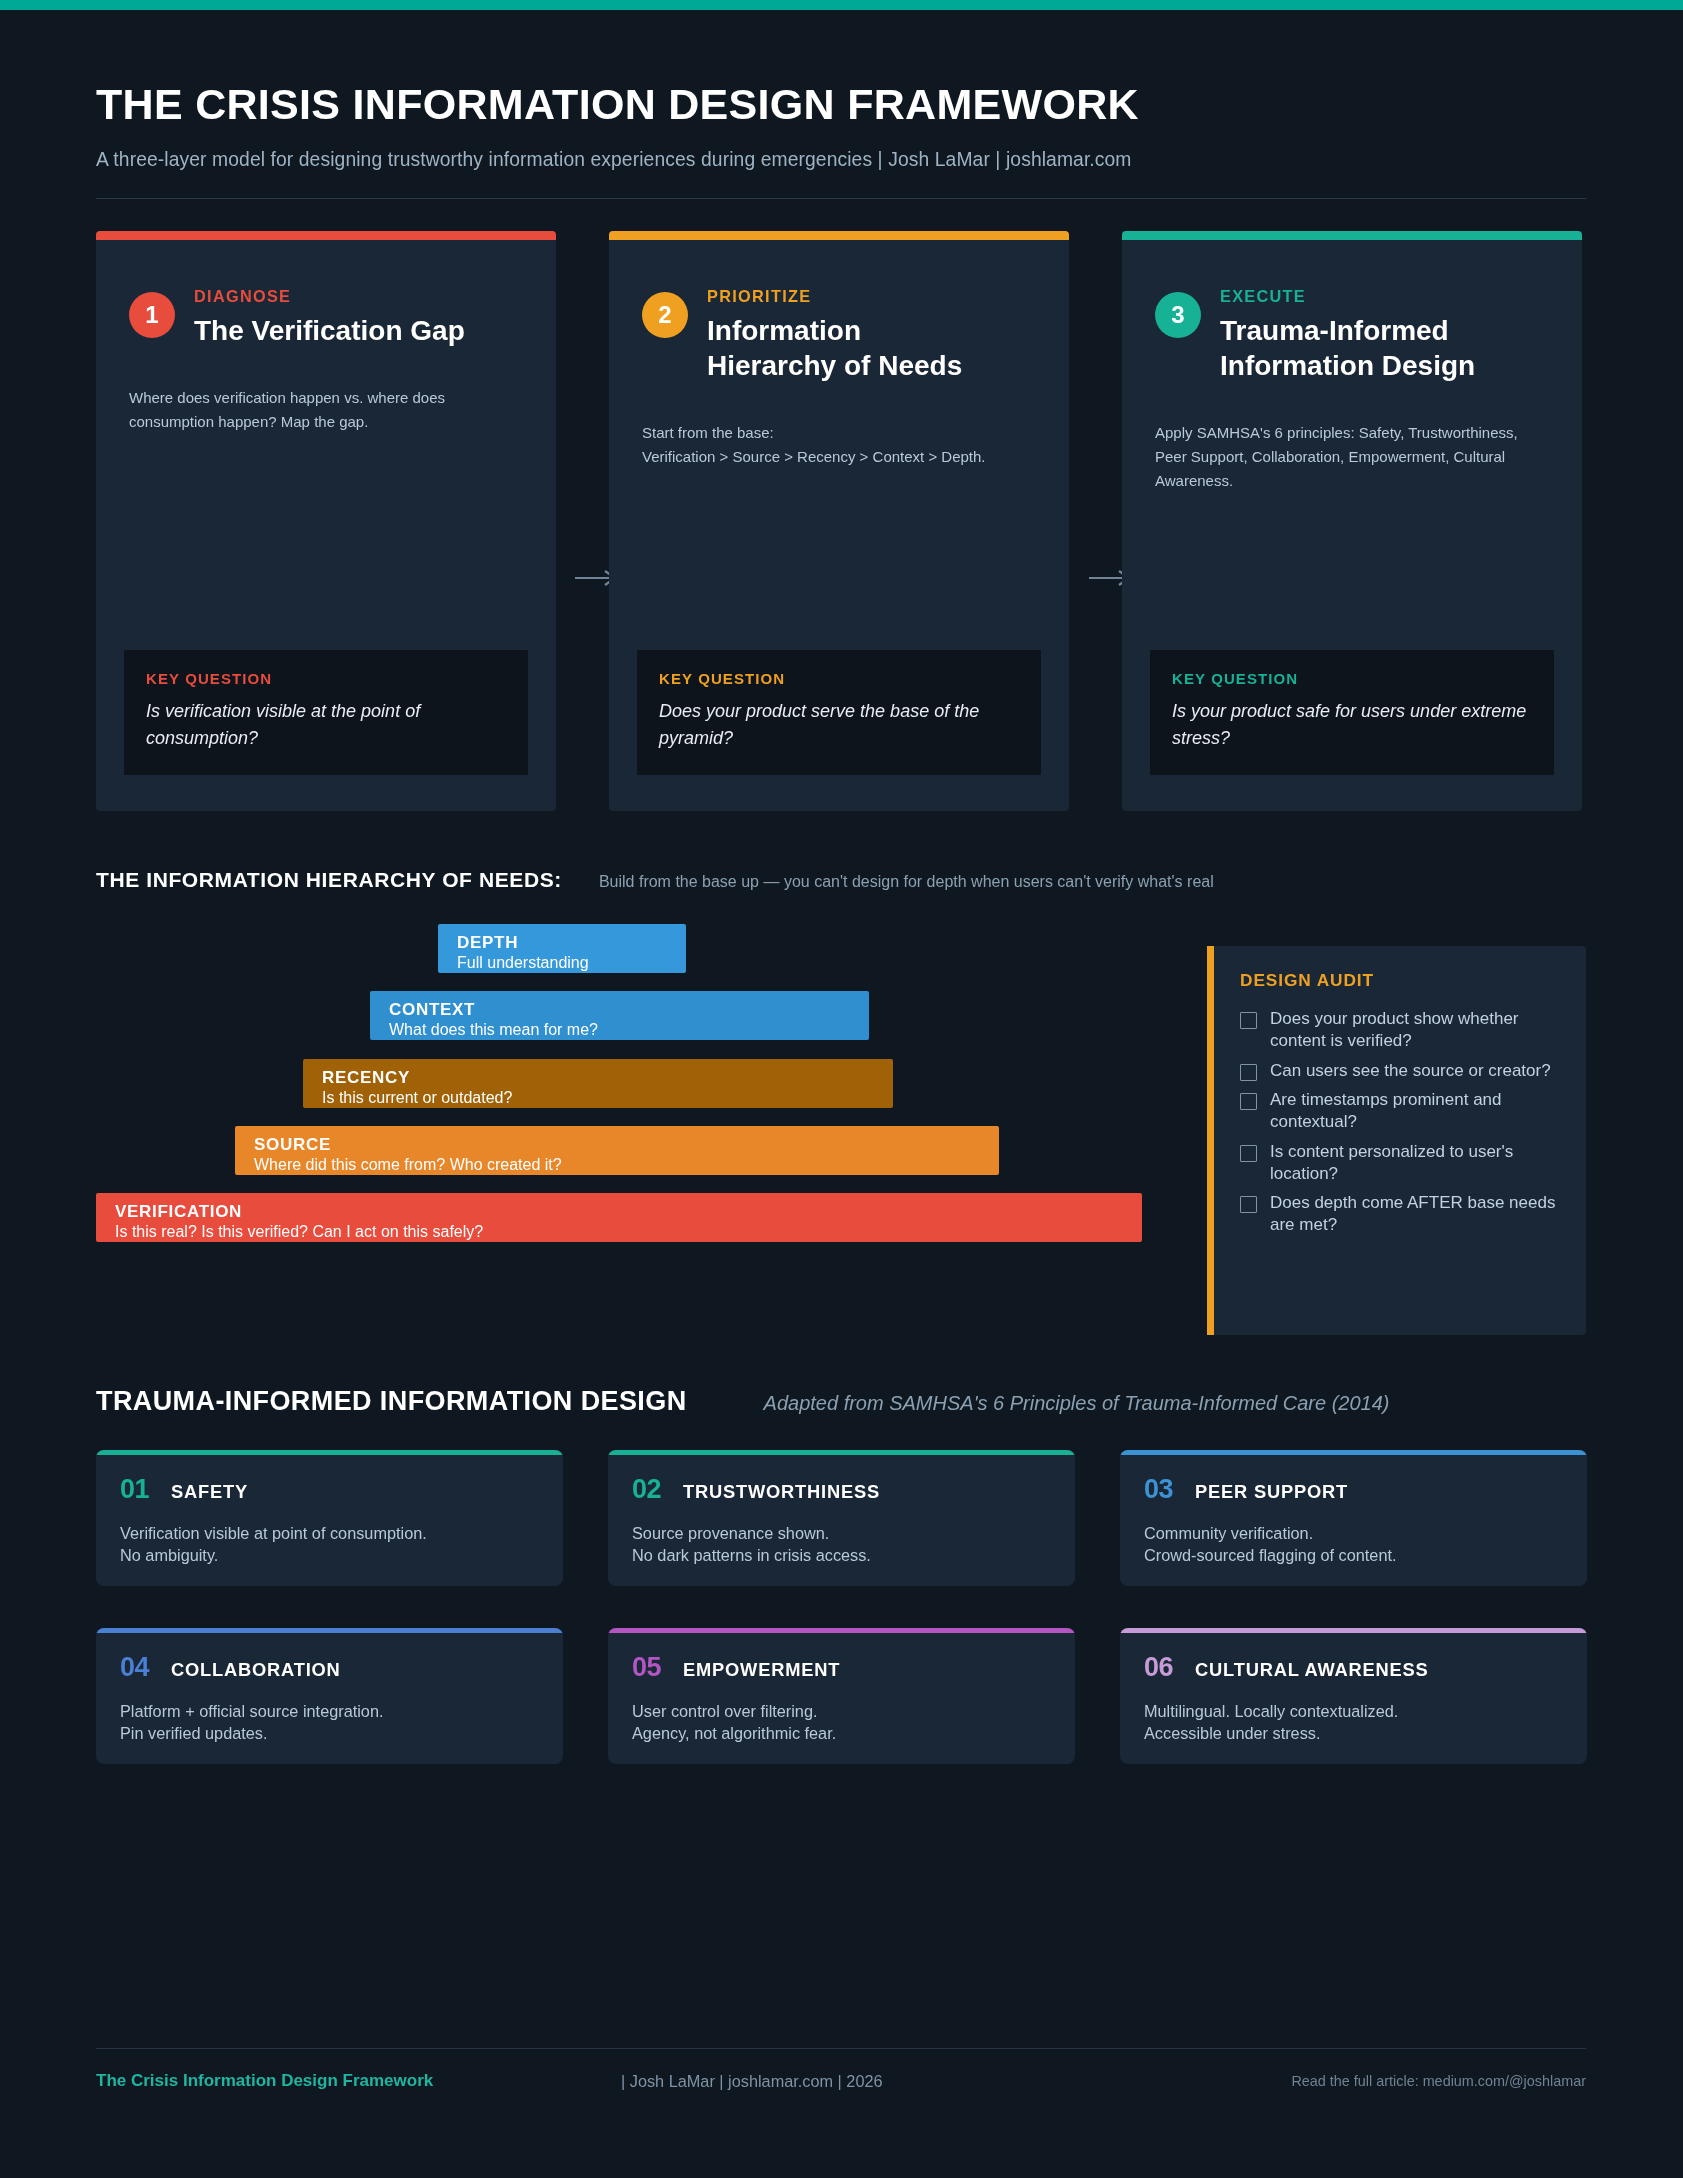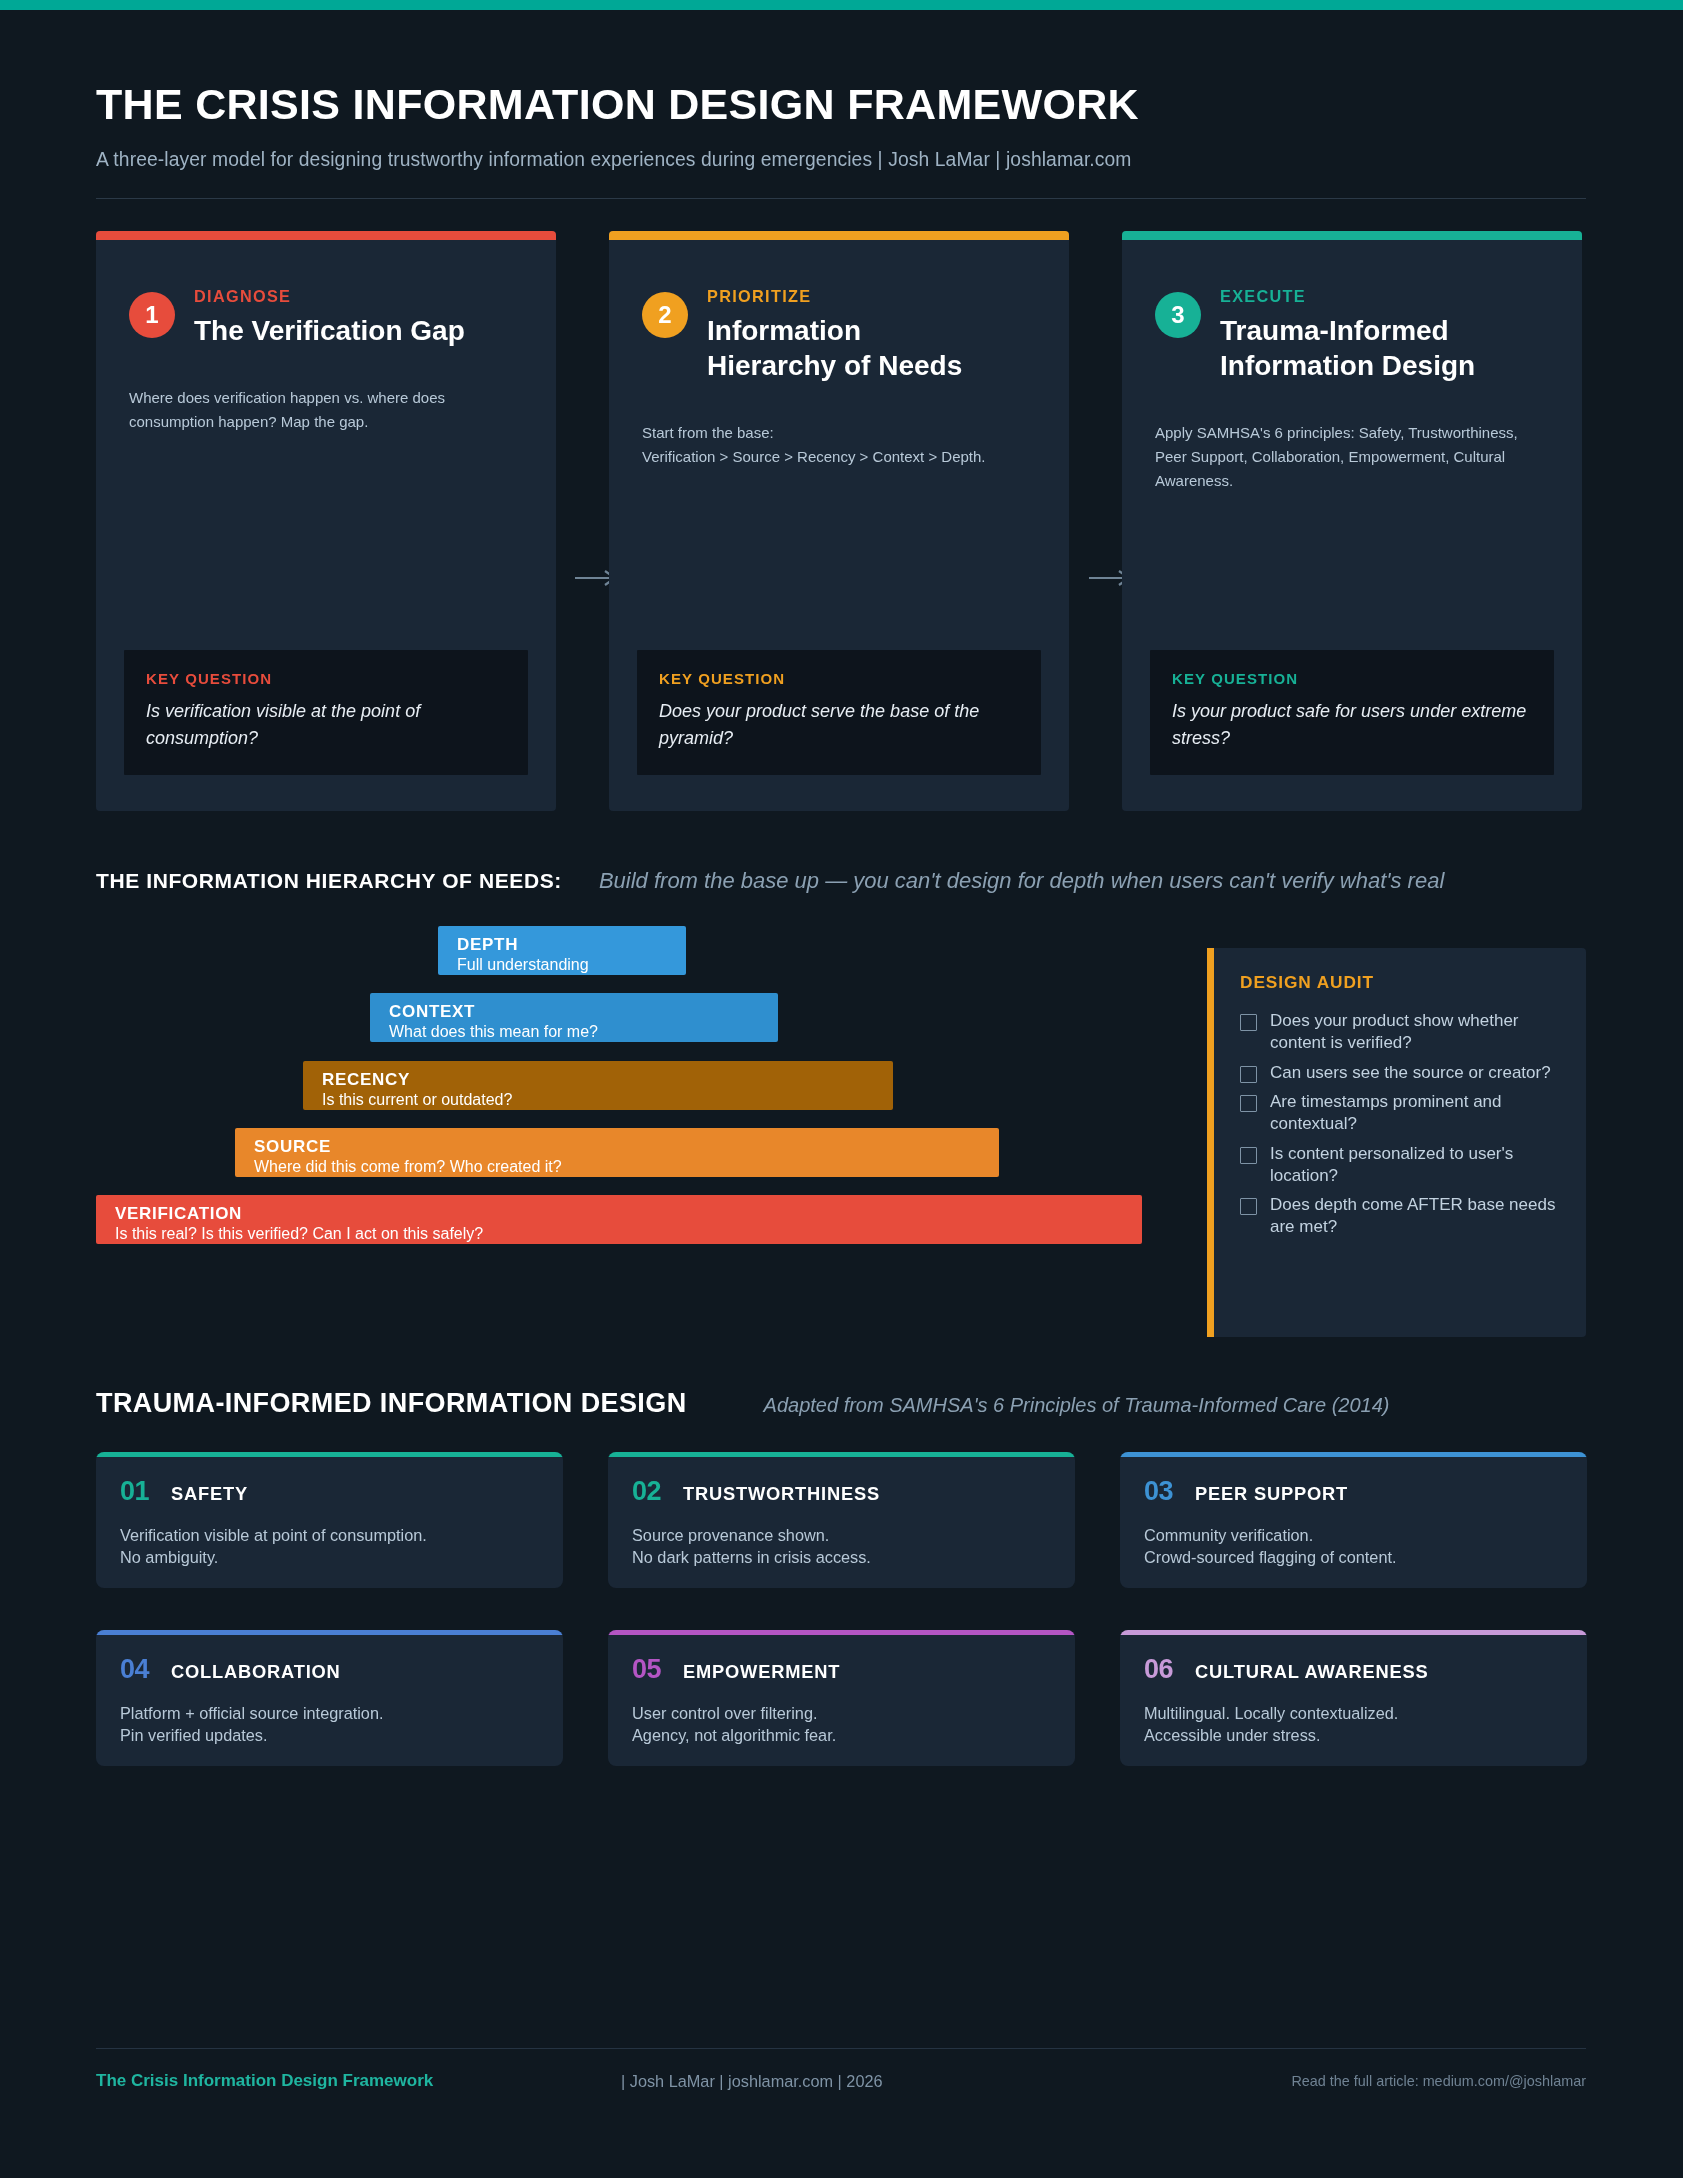--- a/index.html
+++ b/index.html
@@ -154,22 +154,21 @@
     align-items: baseline;
     gap: 37px;
   }
   .hier-title {
     font-size: 21px;
     font-weight: bold;
     color: #ffffff;
     letter-spacing: 0.6px;
   }
   .hier-note {
-    font-size: 22px;
-    font-style: italic;
+    font-size: 16px;
     color: #8ba0b2;
     text-align: right;
   }
 
   .hier-area {
     position: relative;
     margin-top: 32px;
     height: 411px;
   }
 
@@ -403,21 +402,21 @@
       <div class="hier-title">THE INFORMATION HIERARCHY OF NEEDS:</div>
       <div class="hier-note">Build from the base up — you can't design for depth when users can't verify what's real</div>
     </div>
 
     <div class="hier-area">
       <div class="pyramid" id="pyramid-host">
           <div class="pyr-row" style="background: rgb(52, 152, 219); width: 248px; left: 342px; top: 0px;">
             <div class="pyr-name">DEPTH</div>
             <div class="pyr-desc">Full understanding</div>
           </div>
-          <div class="pyr-row" style="background: rgb(47, 143, 207); width: 408px; left: 274px; top: 67px;">
+          <div class="pyr-row" style="background: rgb(47, 143, 207); width: 499px; left: 274px; top: 67px;">
             <div class="pyr-name">CONTEXT</div>
             <div class="pyr-desc">What does this mean for me?</div>
           </div>
           <div class="pyr-row" style="background: #a16207; width: 590px; left: 207px; top: 135px;">
             <div class="pyr-name">RECENCY</div>
             <div class="pyr-desc">Is this current or outdated?</div>
           </div>
           <div class="pyr-row" style="background: rgb(232, 135, 42); width: 764px; left: 139px; top: 202px;">
             <div class="pyr-name">SOURCE</div>
             <div class="pyr-desc">Where did this come from? Who created it?</div>

